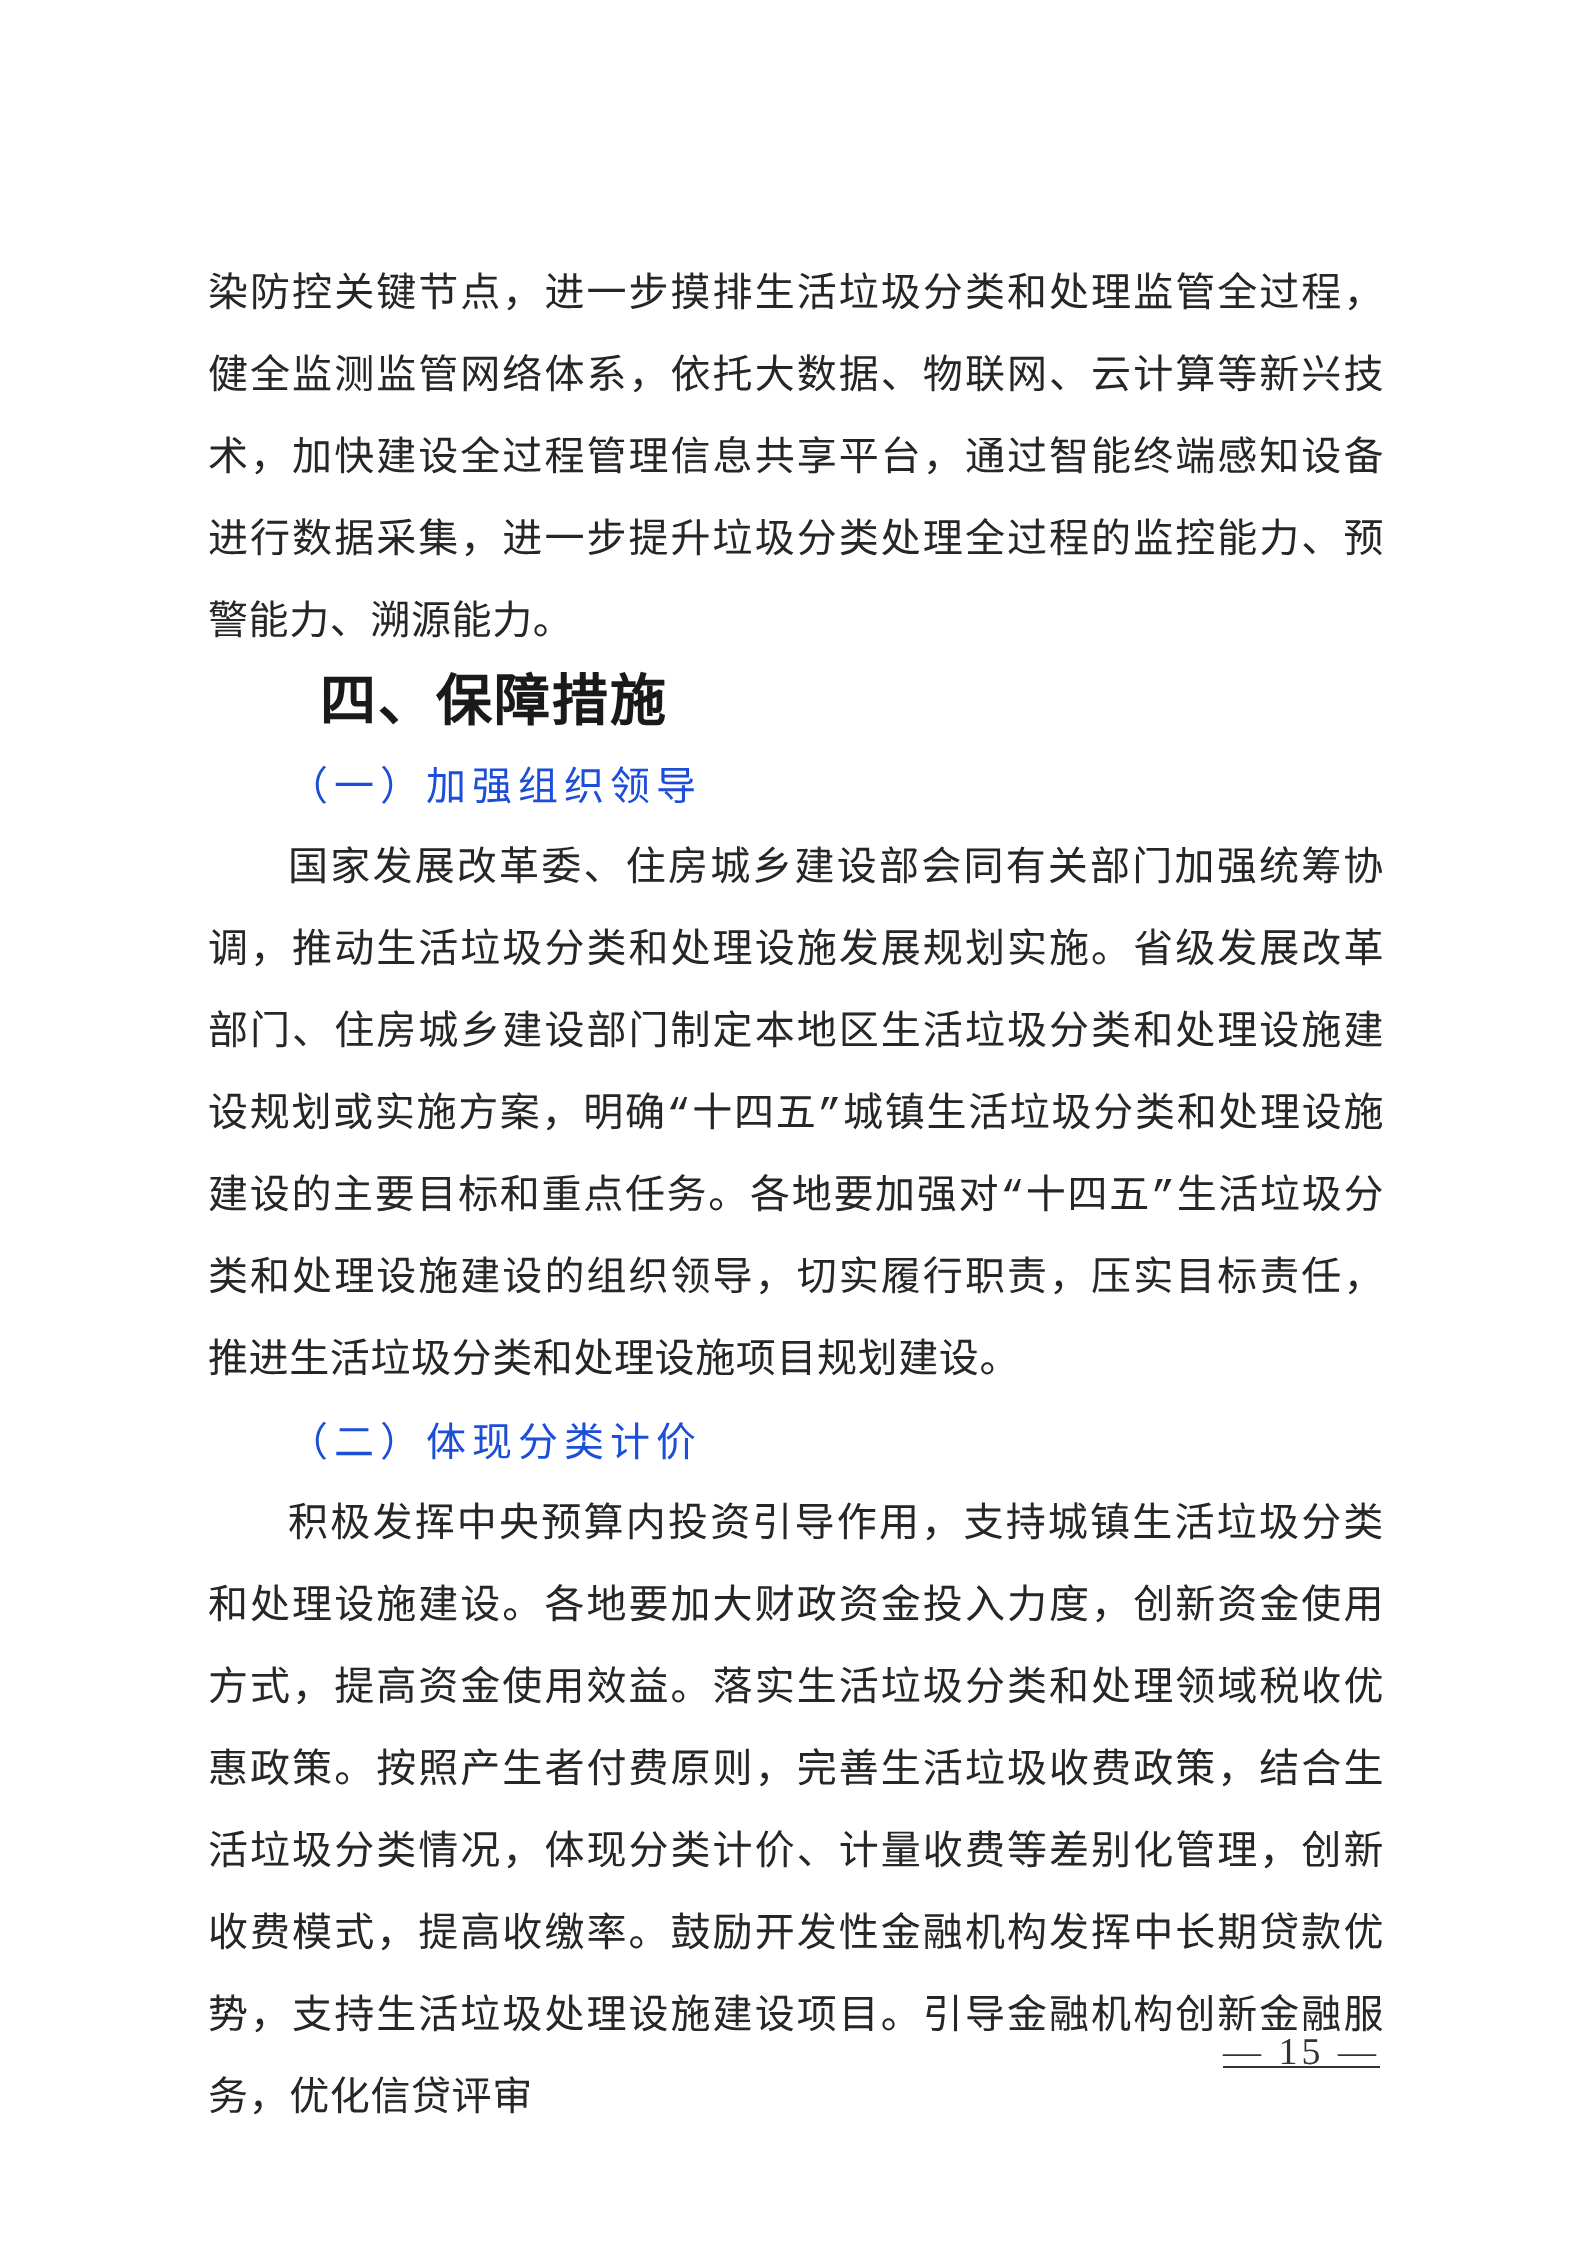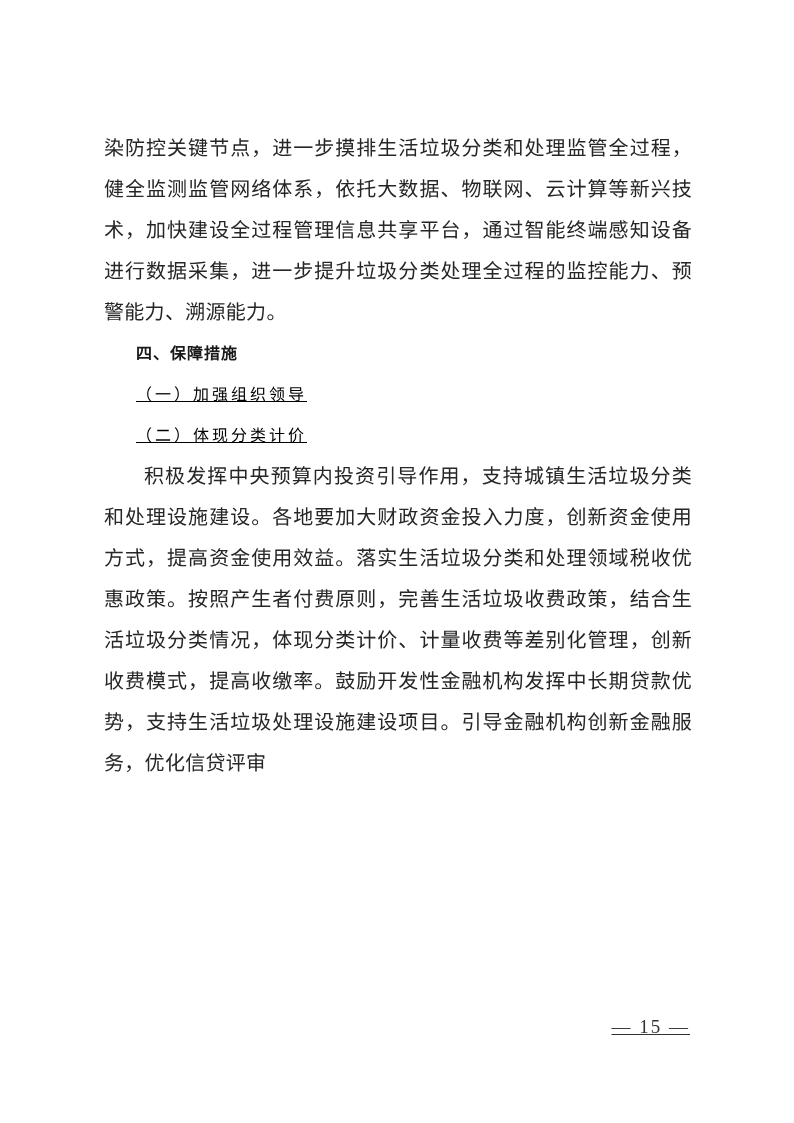--- a/index.html
+++ b/index.html
@@ -24,43 +24,43 @@
   }
   .body-para {
     margin: 0;
     font-size: 20px;
     line-height: 41px;
     text-align: justify;
     text-justify: inter-character;
     text-indent: 2em;
     letter-spacing: 0.3px;
     color: #262626;
+    font-family: Liberation Mono, monospace;
   }
   .body-para.continuation {
     text-indent: 0;
   }
   .section-heading {
     margin: 0;
-    font-family: Liberation Sans, sans-serif;
+    font-family: Liberation Mono, monospace;
     font-weight: bold;
-    font-size: 16px;
+    font-size: 28px;
     line-height: 41px;
     text-indent: 2em;
     letter-spacing: 1px;
     color: #1a1a1a;
   }
   .sub-heading {
     margin: 0;
     font-weight: normal;
-    font-size: 16px;
+    font-size: 20px;
     line-height: 41px;
     text-indent: 2em;
     letter-spacing: 3px;
-    color: #000000;
-    text-decoration: underline;
+    color: #1d4ed8;
   }
   .page-number {
     position: absolute;
     top: 1014px;
     right: 104px;
     font-size: 19px;
     line-height: 26px;
     letter-spacing: 2px;
     color: #333333;
     text-align: right;
@@ -71,20 +71,21 @@
 <body>
 
 <div class="page">
   <div class="content">
     <p class="body-para continuation">染防控关键节点，进一步摸排生活垃圾分类和处理监管全过程，健全监测监管网络体系，依托大数据、物联网、云计算等新兴技术，加快建设全过程管理信息共享平台，通过智能终端感知设备进行数据采集，进一步提升垃圾分类处理全过程的监控能力、预警能力、溯源能力。</p>
 
     <h2 class="section-heading">四、保障措施</h2>
 
     <h3 class="sub-heading">（一）加强组织领导</h3>
 
+    <p class="body-para">国家发展改革委、住房城乡建设部会同有关部门加强统筹协调，推动生活垃圾分类和处理设施发展规划实施。省级发展改革部门、住房城乡建设部门制定本地区生活垃圾分类和处理设施建设规划或实施方案，明确“十四五”城镇生活垃圾分类和处理设施建设的主要目标和重点任务。各地要加强对“十四五”生活垃圾分类和处理设施建设的组织领导，切实履行职责，压实目标责任，推进生活垃圾分类和处理设施项目规划建设。</p>
 
     <h3 class="sub-heading">（二）体现分类计价</h3>
 
     <p class="body-para">积极发挥中央预算内投资引导作用，支持城镇生活垃圾分类和处理设施建设。各地要加大财政资金投入力度，创新资金使用方式，提高资金使用效益。落实生活垃圾分类和处理领域税收优惠政策。按照产生者付费原则，完善生活垃圾收费政策，结合生活垃圾分类情况，体现分类计价、计量收费等差别化管理，创新收费模式，提高收缴率。鼓励开发性金融机构发挥中长期贷款优势，支持生活垃圾处理设施建设项目。引导金融机构创新金融服务，优化信贷评审</p>
   </div>
 
   <div class="page-number">— 15 —</div>
 </div>
 
 </body></html>

